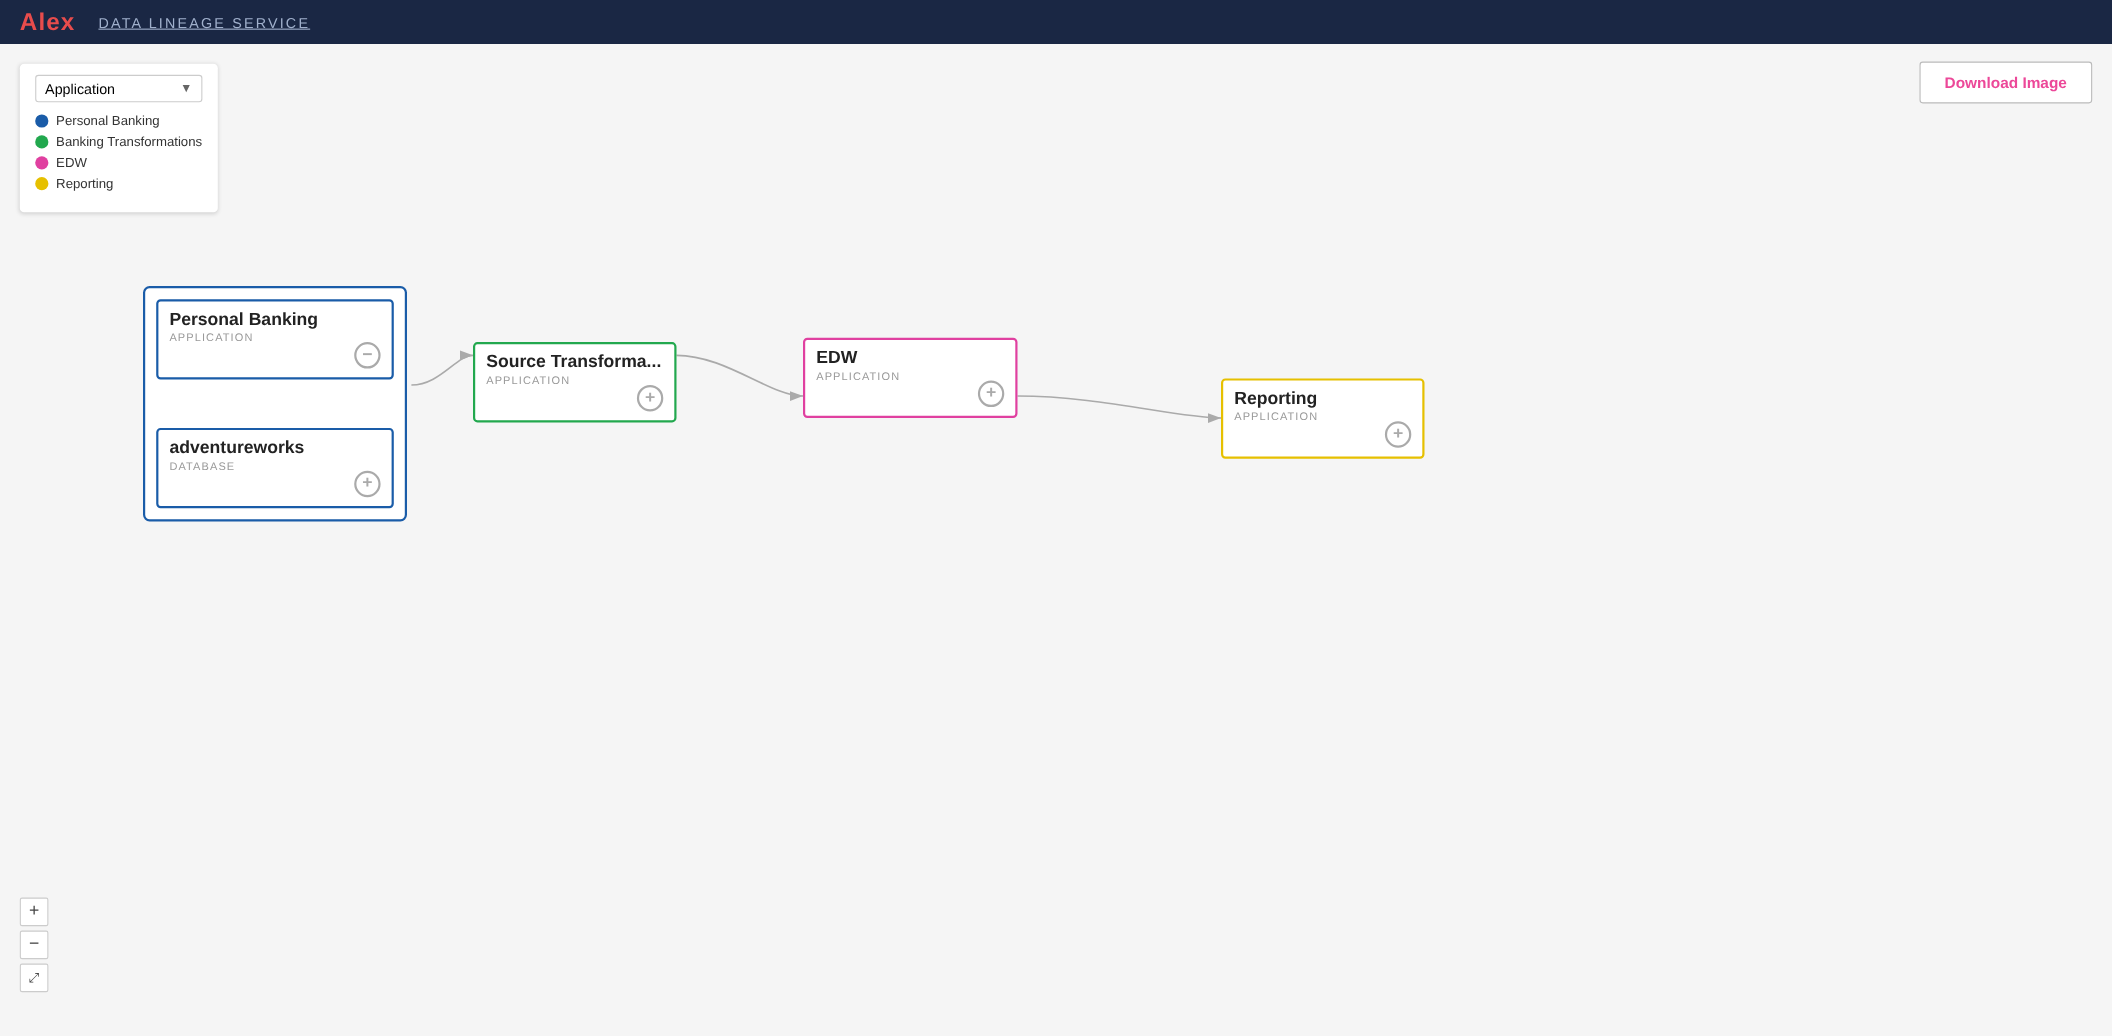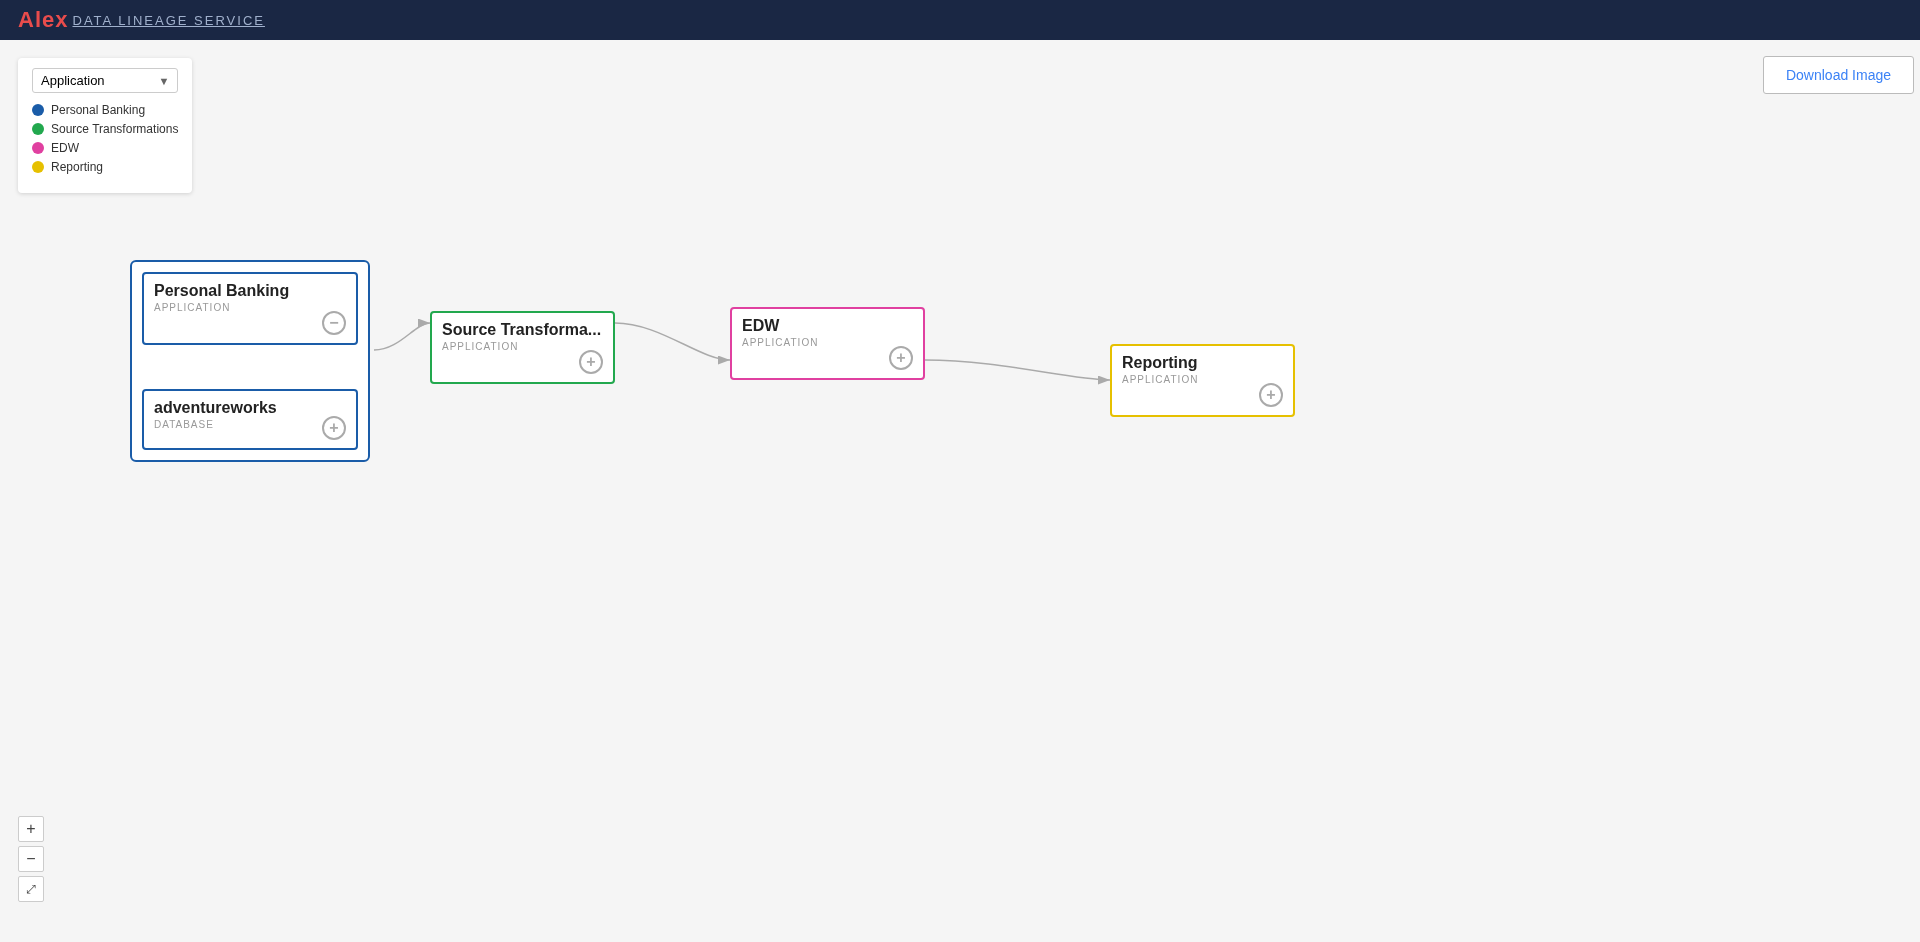--- a/index.html
+++ b/index.html
@@ -5,21 +5,21 @@
     * { box-sizing: border-box; margin: 0; padding: 0; }
     body { font-family: Arial, sans-serif; background: #f0f0f0; overflow: hidden; }
 
     
     .navbar {
       background: #1a2744;
       height: 40px;
       display: flex;
       align-items: center;
       padding: 0 18px;
-      gap: 4px;
+      gap: 21px;
     }
     .nav-logo {
       color: white;
       font-size: 22px;
       font-weight: bold;
       letter-spacing: 1px;
     }
     .nav-logo span { color: #e84c4c; }
     .nav-title {
       color: #a0b0cc;
@@ -77,30 +77,30 @@
       width: 12px;
       height: 12px;
       border-radius: 50%;
       flex-shrink: 0;
     }
 
     
     .download-btn {
       position: absolute;
       top: 16px;
-      right: 6px;
+      right: 18px;
       background: white;
       border: 1px solid #bbb;
       border-radius: 3px;
       padding: 10px 22px;
       font-size: 14px;
       cursor: pointer;
       z-index: 10;
-      font-weight: 400;
-      color: #3b82f6;
+      font-weight: 700;
+      color: #ec4899;
     }
 
     
     .zoom-controls {
       position: absolute;
       bottom: 40px;
       left: 18px;
       z-index: 10;
       display: flex;
       flex-direction: column;
@@ -172,21 +172,21 @@
       border: 2px solid #1a5ca8;
       border-radius: 4px;
       padding: 8px 10px 30px 10px;
       margin-bottom: 8px;
       position: relative;
       background: white;
     }
     .node-aw-inner {
       border: 2px solid #1a5ca8;
       border-radius: 4px;
-      padding: 8px 10px 18px 10px;
+      padding: 8px 10px 30px 10px;
       position: relative;
       background: white;
       margin-top: 44px;
     }
 
     
     .node-source {
       position: absolute;
       left: 430px;
       top: 240px;
@@ -239,21 +239,21 @@
     <div class="filter-select">
       <span>Application</span>
       <span class="filter-select-arrow">▼</span>
     </div>
     <div class="legend-item">
       <div class="legend-dot" style="background:#1a5ca8;"></div>
       <span>Personal Banking</span>
     </div>
     <div class="legend-item">
       <div class="legend-dot" style="background:#22a84e;"></div>
-      <span>Source Transformations</span>
+      <span>Banking Transformations</span>
     </div>
     <div class="legend-item">
       <div class="legend-dot" style="background:#e040a0;"></div>
       <span>EDW</span>
     </div>
     <div class="legend-item">
       <div class="legend-dot" style="background:#e6c000;"></div>
       <span>Reporting</span>
     </div>
   </div>

